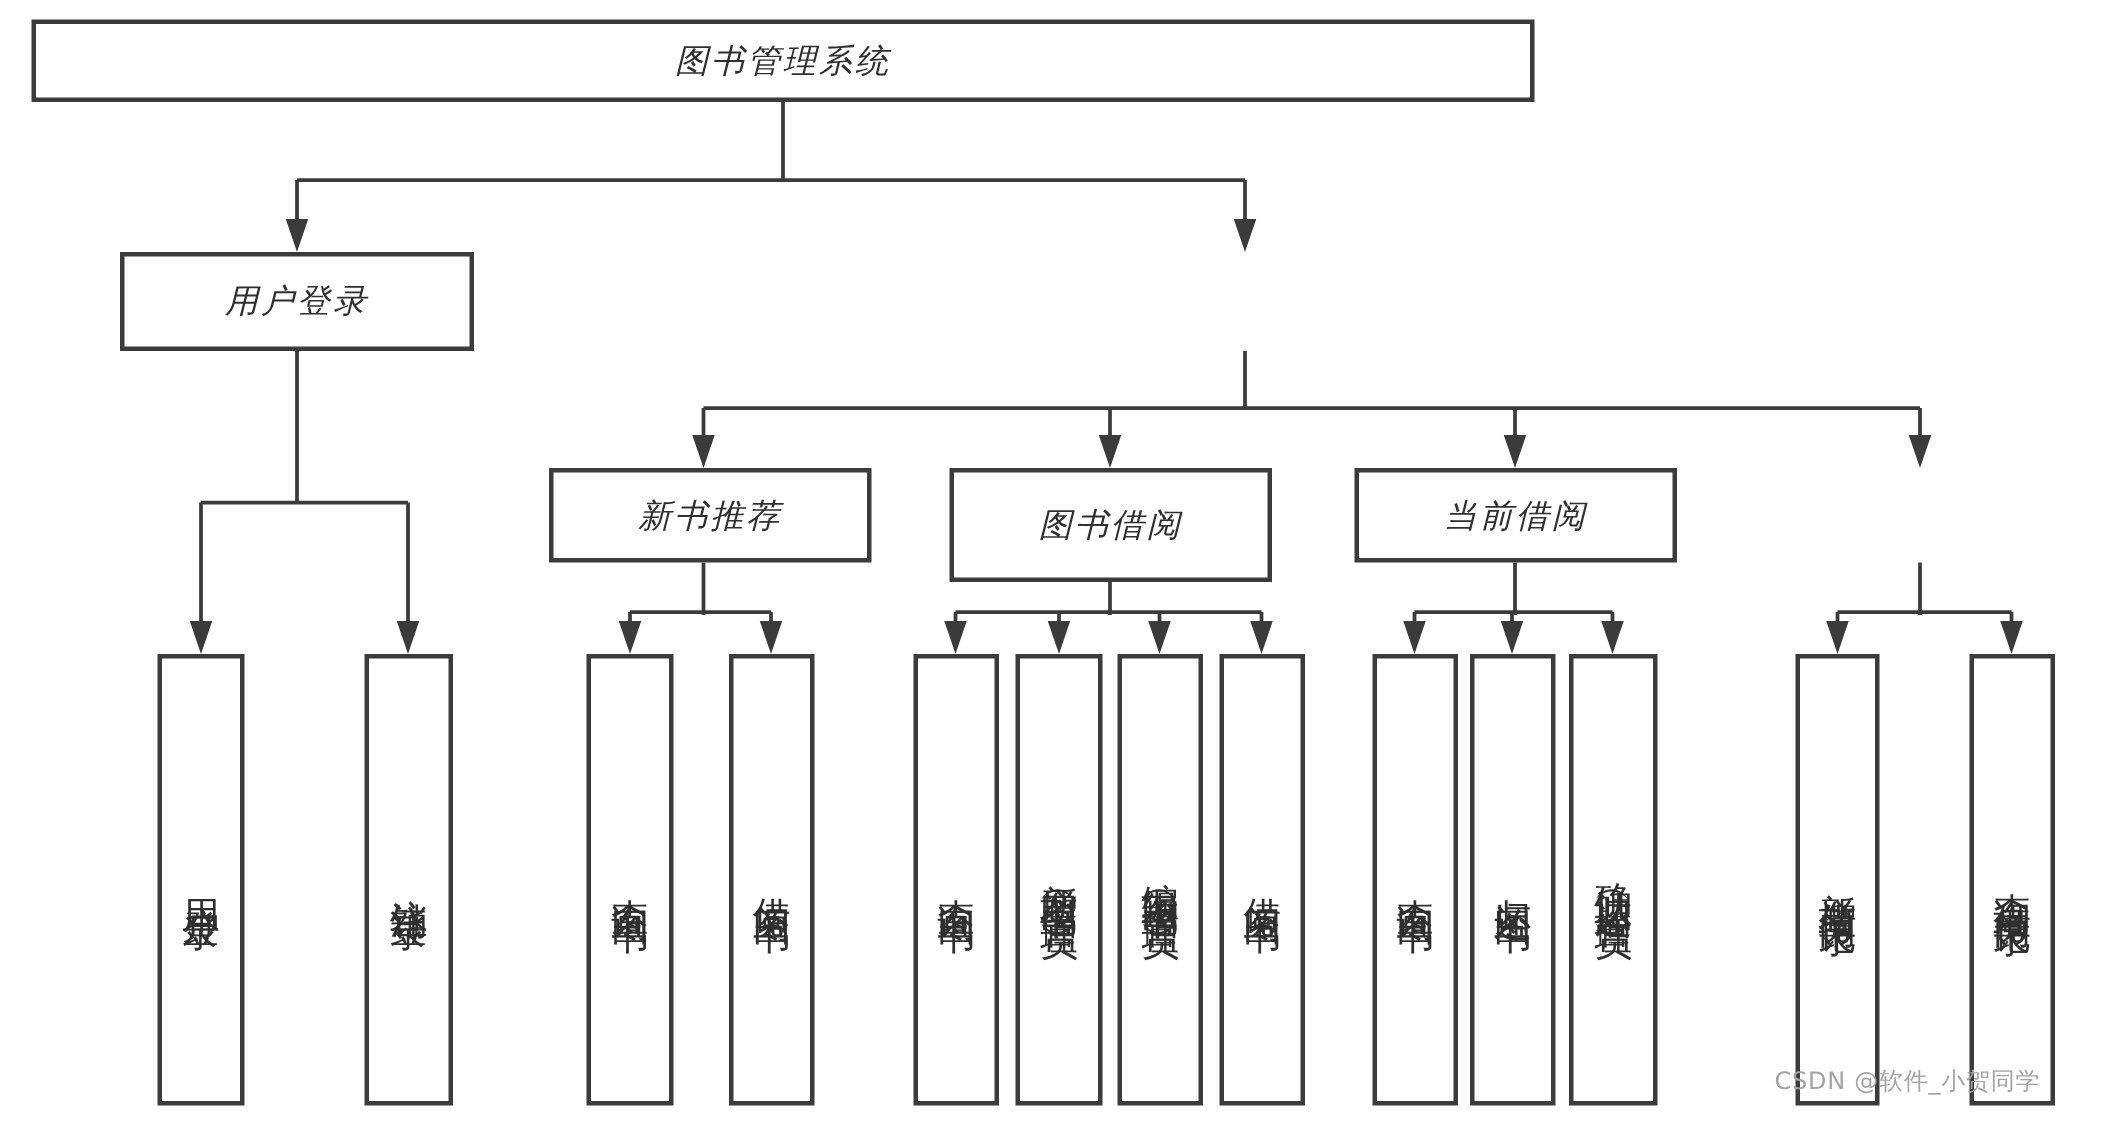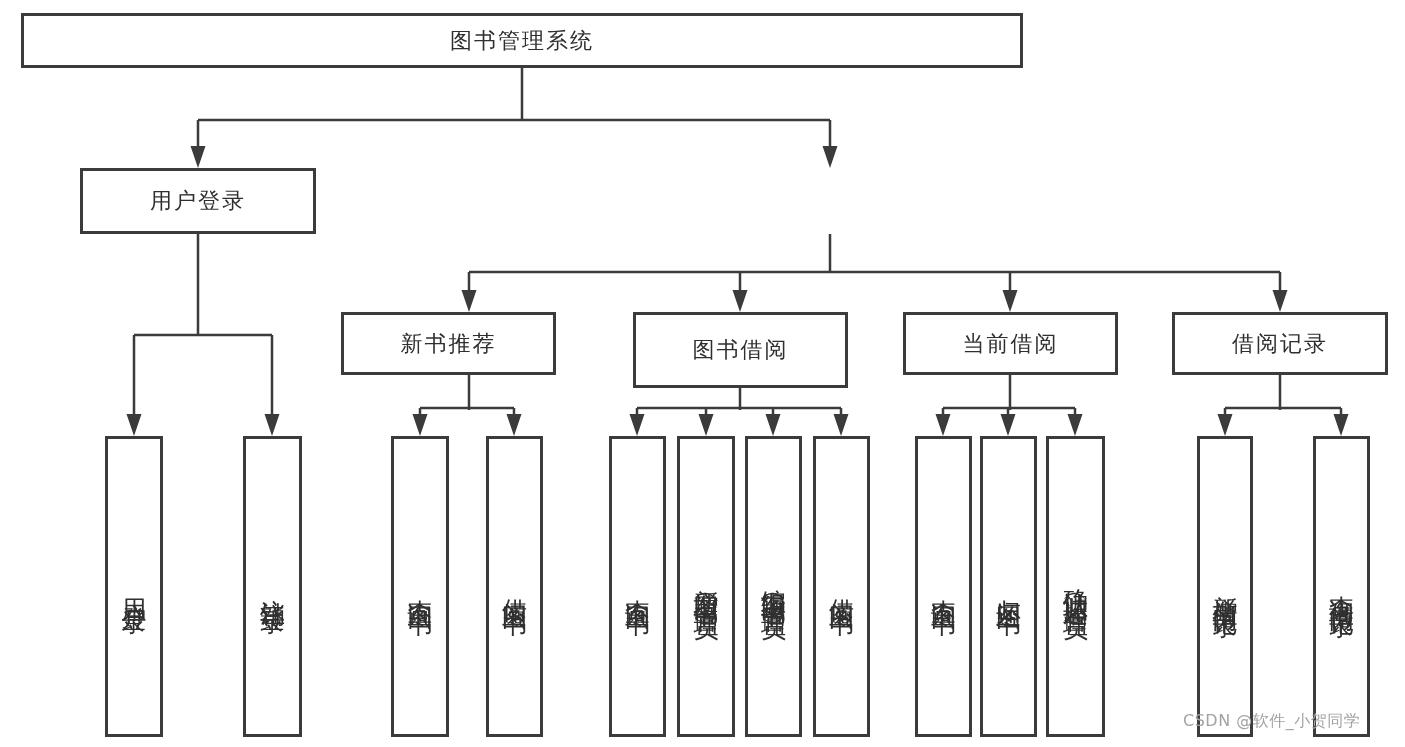--- a/index.html
+++ b/index.html
@@ -31,20 +31,21 @@
     color: var(--text);
     display: flex;
     align-items: center;
     justify-content: center;
     text-align: center;
   }
   .node.h {
     font-size: 22px;
     letter-spacing: 2px;
     white-space: nowrap;
+    font-style: italic;
   }
   .node.v {
     writing-mode: vertical-rl;
     font-size: 25px;
     letter-spacing: 4px;
     line-height: 1;
   }
   .watermark {
     position: absolute;
     left: 1183px;
@@ -89,24 +90,23 @@
              M1000.5 414 L1015.5 414 L1008 436 Z
              M1067.5 414 L1082.5 414 L1075 436 Z
              M1217.5 414 L1232.5 414 L1225 436 Z
              M1333.5 414 L1348.5 414 L1341 436 Z" fill="#3b3b3b" stroke="none"></path>
   </svg>
 
   <div class="node h" style="left:21px; top:13px; width:1002px; height:55px;">图书管理系统</div>
 
   <div class="node h" style="left:80px; top:168px; width:236px; height:66px;">用户登录</div>
 
-  <div class="node h" style="left:341px; top:312px; width:215px; height:63px;">新书推荐</div>
+  <div class="node h" style="left:366px; top:312px; width:215px; height:63px;">新书推荐</div>
   <div class="node h" style="left:633px; top:312px; width:215px; height:76px;">图书借阅</div>
   <div class="node h" style="left:903px; top:312px; width:215px; height:63px;">当前借阅</div>
-  <div class="node h" style="left:1172px; top:312px; width:216px; height:63px;">借阅记录</div>
 
   <div class="node v" style="left:105px; top:436px; width:58px; height:301px;">用户登录</div>
   <div class="node v" style="left:243px; top:436px; width:59px; height:301px;">注销登录</div>
 
   <div class="node v" style="left:391px; top:436px; width:58px; height:301px;">查询图书</div>
   <div class="node v" style="left:486px; top:436px; width:57px; height:301px;">借阅图书</div>
 
   <div class="node v" style="left:609px; top:436px; width:57px; height:301px;">查询图书</div>
   <div class="node v" style="left:677px; top:436px; width:58px; height:301px;">新增图书（管理员）</div>
   <div class="node v" style="left:745px; top:436px; width:57px; height:301px;">编辑图书（管理员）</div>

